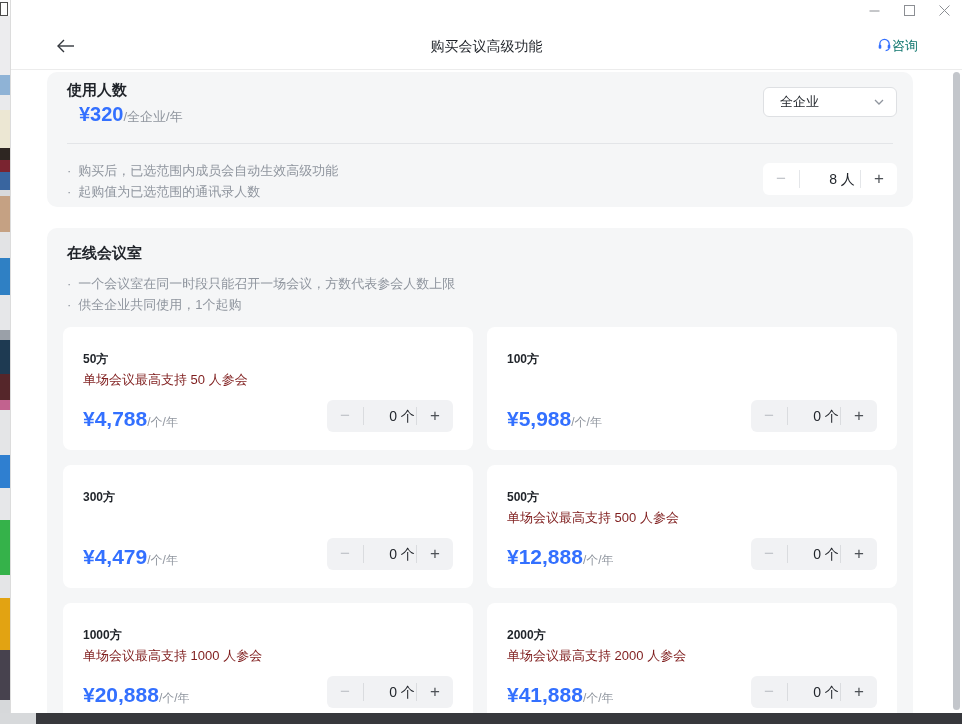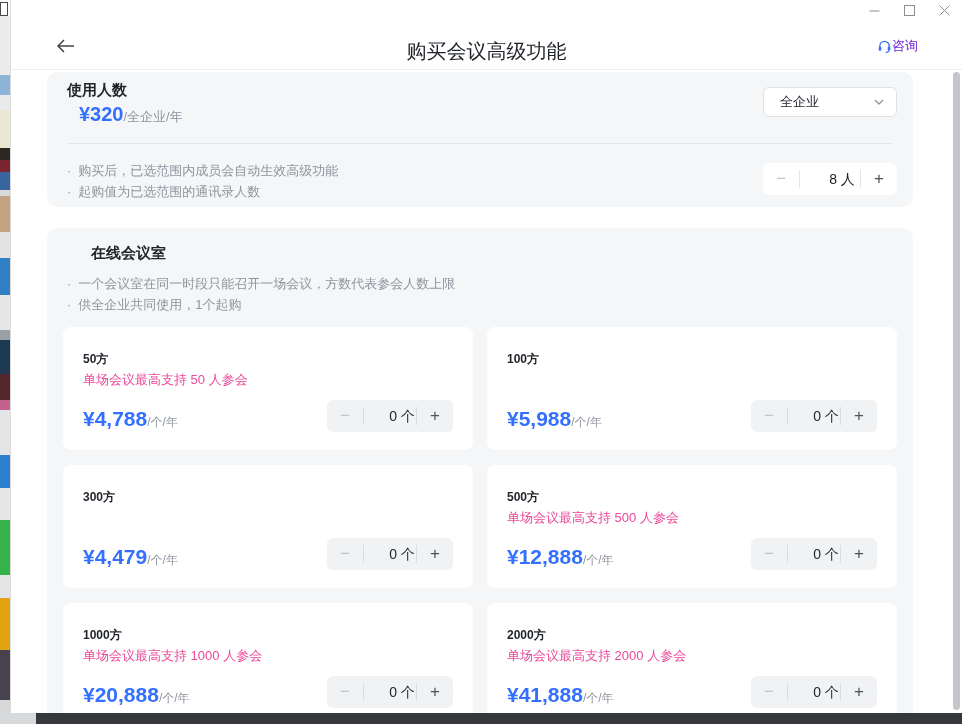--- a/index.html
+++ b/index.html
@@ -16,22 +16,22 @@
   
   .dialog { position:absolute; left:10px; top:0; right:0; bottom:0; background:#fff; border-left:1px solid #dcdcdc; }
 
   
   .win-controls { position:absolute; top:1px; right:6px; display:flex; gap:12px; z-index:20; }
   .win-btn { width:23px; height:18px; display:flex; align-items:center; justify-content:center; background:transparent; border:none; cursor:pointer; }
 
   
   .header { position:absolute; top:0; left:0; right:0; height:70px; border-bottom:1px solid #ececec; background:#fff; }
   .back-btn { position:absolute; left:45px; top:36px; width:24px; height:20px; background:transparent; border:none; cursor:pointer; display:flex; align-items:center; }
-  .page-title { position:absolute; top:38px; left:0; right:0; text-align:center; font-size:20px; font-weight:500; color:#1f2329; }
-  .consult { position:absolute; top:37px; right:44px; display:flex; align-items:center; gap:0; color:#6d28d9; font-size:13px; text-decoration:none; cursor:pointer; }
+  .page-title { position:absolute; top:38px; left:0; right:0; text-align:center; font-size:14px; font-weight:500; color:#1f2329; }
+  .consult { position:absolute; top:37px; right:44px; display:flex; gap:0; color:#0f766e; font-size:13px; text-decoration:none; cursor:pointer; }
 
   
   .section { position:absolute; left:36px; width:866px; background:#f5f6f7; border-radius:10px; }
   .section-usage { top:72px; height:135px; }
   .section-rooms { top:228px; height:520px; }
 
   .sec-title { position:absolute; left:20px; font-size:15px; font-weight:700; color:#1f2329; }
   .su-title { top:9px; }
   .price-line { position:absolute; left:32px; top:31px; display:flex; align-items:baseline; }
   .price-big { font-size:20px; font-weight:700; color:#3370ff; }
@@ -50,26 +50,26 @@
   
   .stepper { display:flex; align-items:center; height:32px; border-radius:6px; }
   .stepper-white { position:absolute; right:16px; top:91px; width:134px; background:#fff; }
   .st-btn { width:36px; border:none; background:transparent; font-size:17px; line-height:30px; cursor:pointer; font-family:inherit; }
   .st-minus { color:#c1c4c9; }
   .st-plus { color:#4e5257; }
   .st-value { flex:1; text-align:center; font-size:14px; color:#1f2329; height:18px; line-height:18px;
     border-left:1px solid #e4e6e9; border-right:1px solid #e4e6e9; background:transparent;padding-left:24px; }
 
   
-  .sr-title { top:16px;margin-left:24px; }
+  .sr-title { top:16px; }
   .sr-notes { top:45px; }
   .cards { position:absolute; left:16px; top:99px; display:grid; grid-template-columns:410px 410px; gap:15px 14px; }
   .room-card { position:relative; width:410px; height:123px; background:#fff; border-radius:8px; }
   .rc-name { position:absolute; left:20px; top:24px; font-size:12px; font-weight:700; color:#1f2329; }
-  .rc-desc { position:absolute; left:20px; top:44px; font-size:13px; color:#ec4899; }
+  .rc-desc { position:absolute; left:20px; top:44px; font-size:13px; color:#7f1d1d; }
   .rc-price { position:absolute; left:20px; top:80px; display:flex; align-items:baseline; }
   .rc-price .price-big { font-size:21px;text-align:center; }
   .rc-price .price-suffix { font-size:12px; }
   .stepper-gray { position:absolute; right:20px; top:73px; width:126px; background:#f1f2f4; }
   .stepper-gray .st-value { border-left-color:#dadcdf; border-right-color:#dadcdf; }
 
   
   .scrollbar-thumb { position:absolute; right:2px; top:72px; width:7px; height:638px; background:#c3c6cb; border-radius:4px; z-index:15; }
 
   

